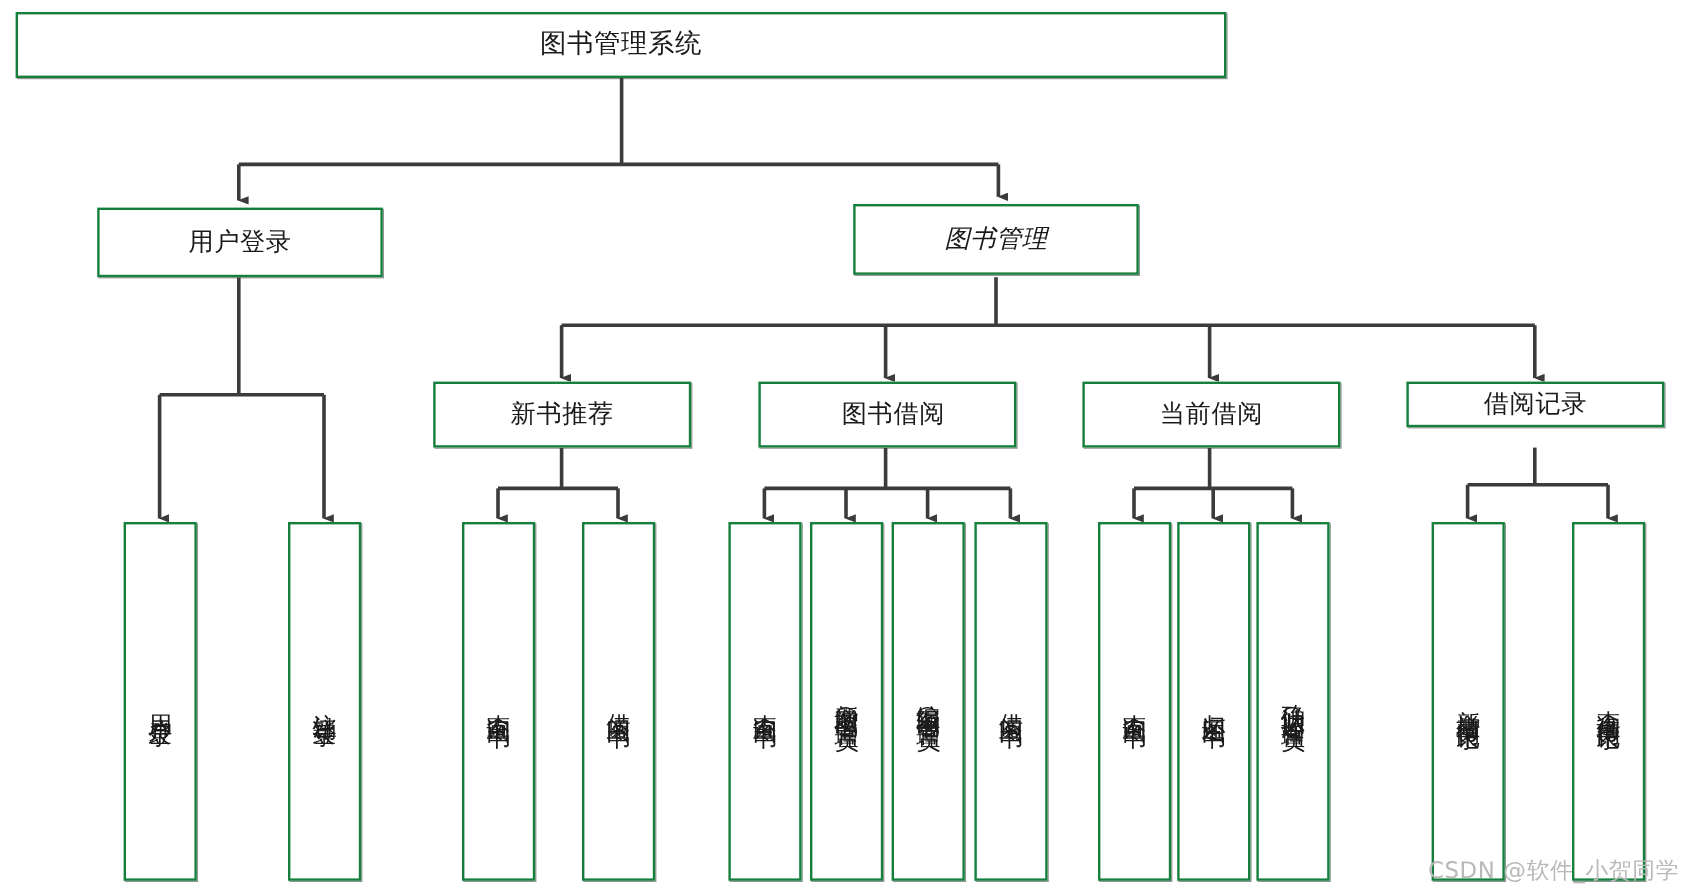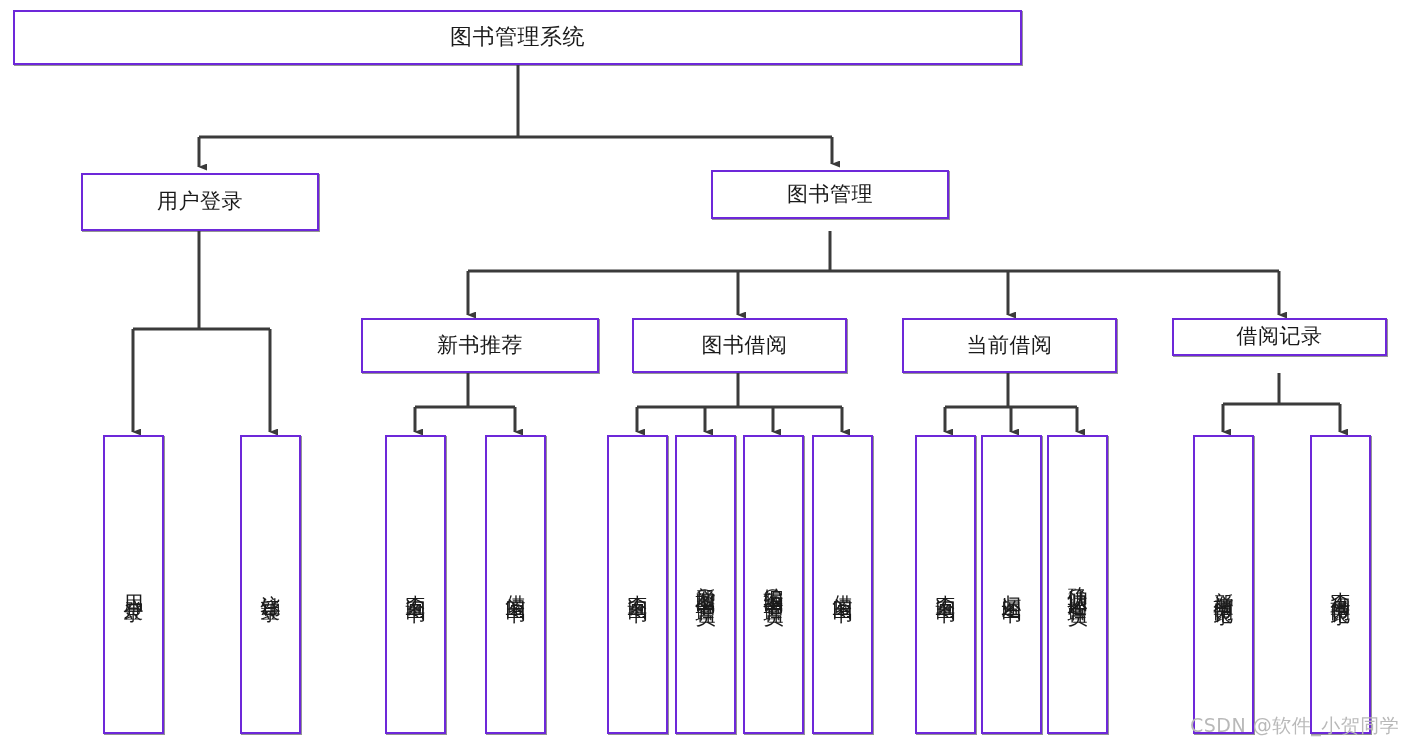--- a/index.html
+++ b/index.html
@@ -21,21 +21,21 @@
     position: absolute;
     left: 0;
     top: 0;
     width: 1405px;
     height: 747px;
     pointer-events: none;
   }
   .node {
     position: absolute;
     box-sizing: border-box;
-    border: 2px solid #6d28d9;
+    border: 2px solid #15803d;
     background: #ffffff;
     display: flex;
     align-items: center;
     justify-content: center;
     color: #1a1a1a;
     box-shadow: 1px 1px 0 rgba(60,60,60,0.55);
   }
   .node.h {
     
     font-size: 21px;
@@ -117,23 +117,23 @@
       <path d="M1279,373 L1279,404"></path>
       <path d="M1223,404 L1340,404"></path>
       <path d="M1223,404 L1223,432" marker-end="url(#arrow)"></path>
       <path d="M1340,404 L1340,432" marker-end="url(#arrow)"></path>
     </g>
   </svg>
 
   <div class="node h root" style="left:13px; top:10px; width:1009px; height:55px;">图书管理系统</div>
 
   <div class="node h" style="left:81px; top:173px; width:238px; height:58px;">用户登录</div>
-  <div class="node h" style="left:711px; top:170px; width:238px; height:49px;">图书管理</div>
+  <div class="node h" style="left:711px; top:170px; width:238px; height:59px;font-style:italic;">图书管理</div>
 
-  <div class="node h" style="left:361px; top:318px; width:238px; height:55px;">新书推荐</div>
+  <div class="node h" style="left:361px; top:318px; width:215px; height:55px;">新书推荐</div>
   <div class="node h" style="left:632px; top:318px; width:215px; height:55px;padding-left:10px;">图书借阅</div>
   <div class="node h" style="left:902px; top:318px; width:215px; height:55px;">当前借阅</div>
   <div class="node h" style="left:1172px; top:318px; width:215px; height:38px;">借阅记录</div>
 
   <div class="node v" style="left:103px; top:435px; width:61px; height:299px;">用户登录</div>
   <div class="node v" style="left:240px; top:435px; width:61px; height:299px;">注销登录</div>
 
   <div class="node v" style="left:385px; top:435px; width:61px; height:299px;">查询图书</div>
   <div class="node v" style="left:485px; top:435px; width:61px; height:299px;">借阅图书</div>
 

